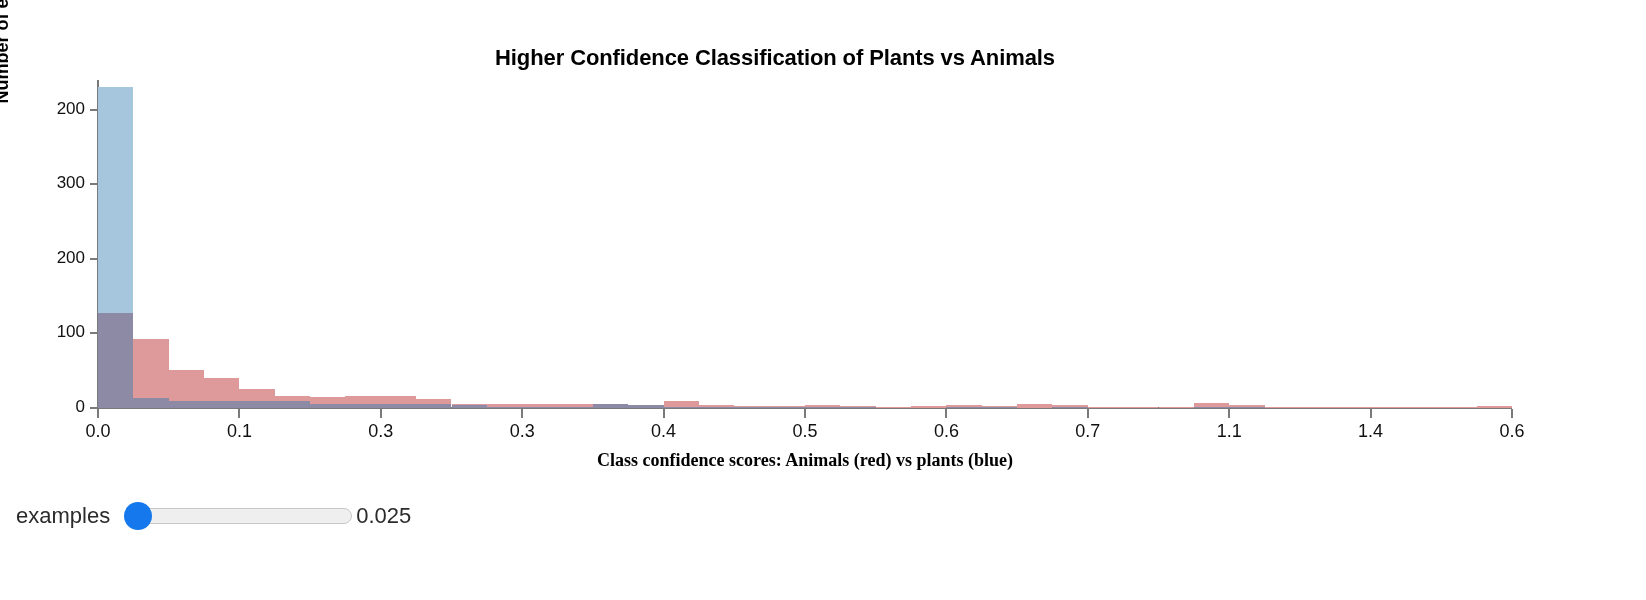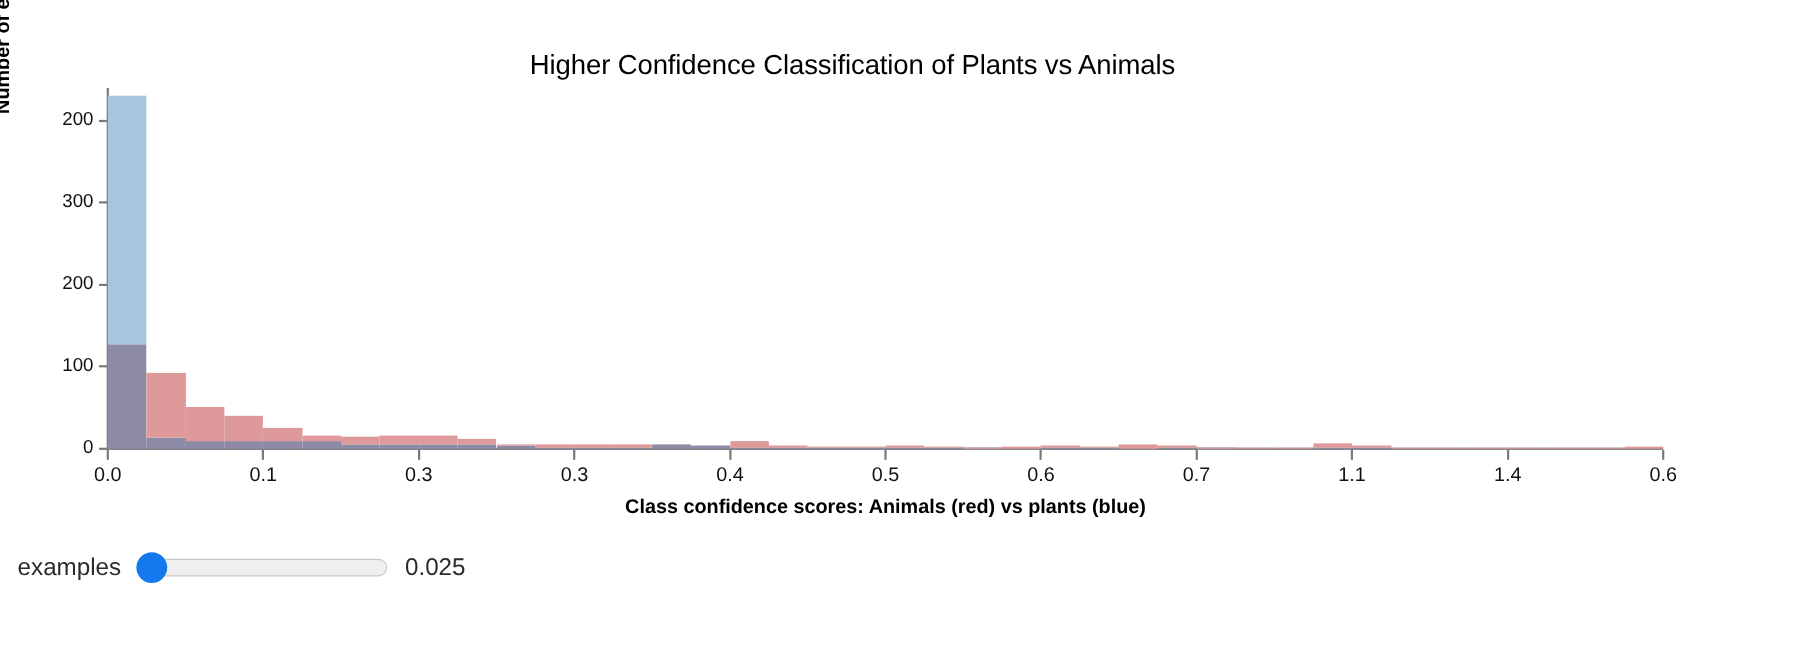--- a/index.html
+++ b/index.html
@@ -10,21 +10,21 @@
     overflow:hidden;
     position:relative;
   }
   #root{position:absolute;left:0;top:0;width:1646px;height:600px;}
 
   
   .chart-title{
     position:absolute;
     left:0;top:45px;width:1550px;
     text-align:center;
-    font-size:25px;font-weight:normal;color:#000;
+    font-size:22px;font-weight:bold;color:#000;
     letter-spacing:-0.1px;
   }
 
   
   .plot-area{
     position:absolute;
     left:98px;top:80px;
     width:1414px;height:328px;
   }
   .axis-y-line{
@@ -68,21 +68,21 @@
     transform:rotate(-90deg);
     transform-origin:0 0;
     font-size:18px;font-weight:bold;color:#000;
     text-align:center;
     white-space:nowrap;
   }
   .xlabel{
     position:absolute;
     left:98px;top:450px;width:1414px;
     text-align:center;
-    font-size:18px;font-weight:bold;color:#000;
+    font-size:18px;font-weight:bold;color:#000;font-family:Liberation Serif, serif;
   }
 
   
   .bars{position:absolute;left:0;top:0;width:100%;height:100%;}
   .bar{position:absolute;bottom:0;}
 
   
   .slider-row{
     position:absolute;left:16px;top:496px;
     display:flex;align-items:center;
@@ -108,21 +108,21 @@
     box-sizing:border-box;
   }
   .slider-thumb{
     position:absolute;left:8px;top:-3px;
     width:28px;height:28px;
     background:#1578ec;
     border-radius:50%;
   }
   .slider-value{
     font-size:22px;color:#2b2b2b;
-    margin-left:16px;
+    margin-left:4px;
   }
 </style>
 </head>
 <body>
 
 <div id="root">
 
   <div class="chart-title">Higher Confidence Classification of Plants vs Animals</div>
 
   <div class="axis-y-line"></div>

